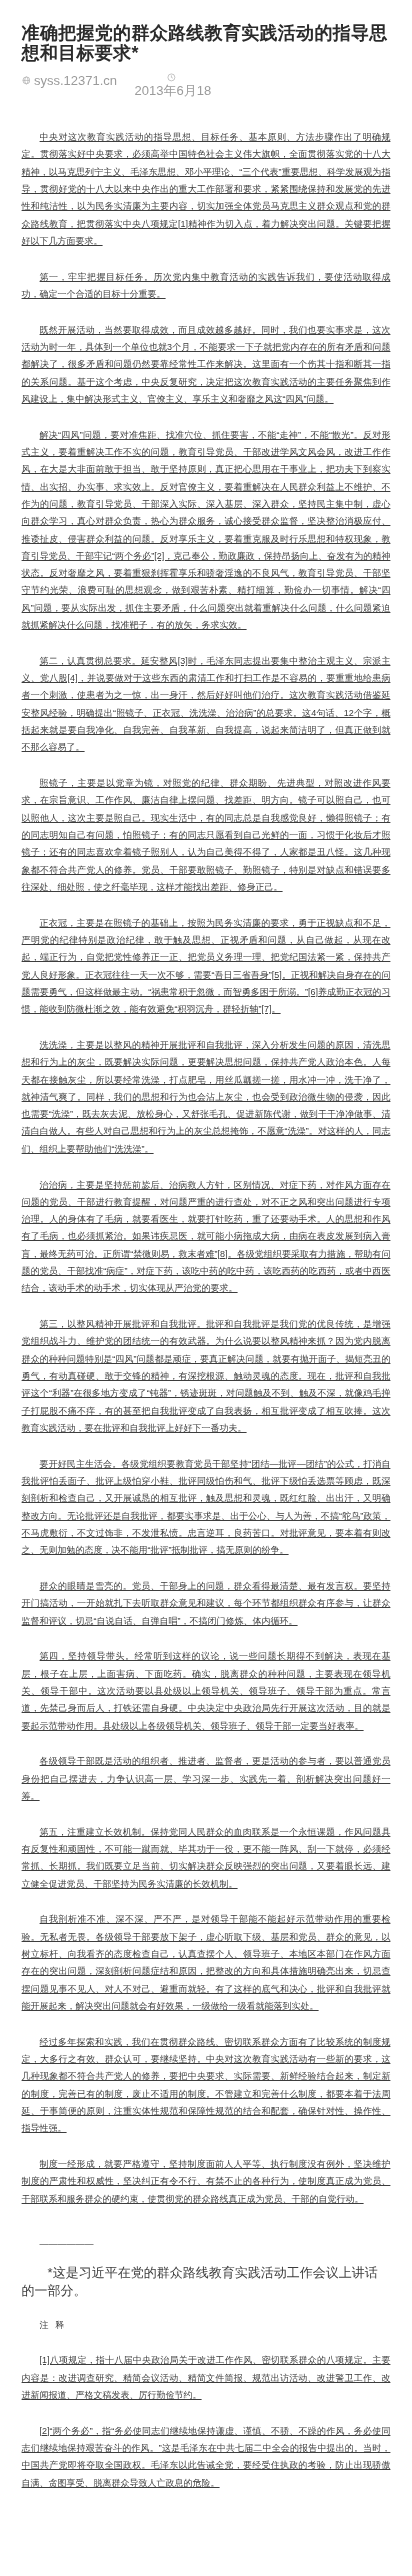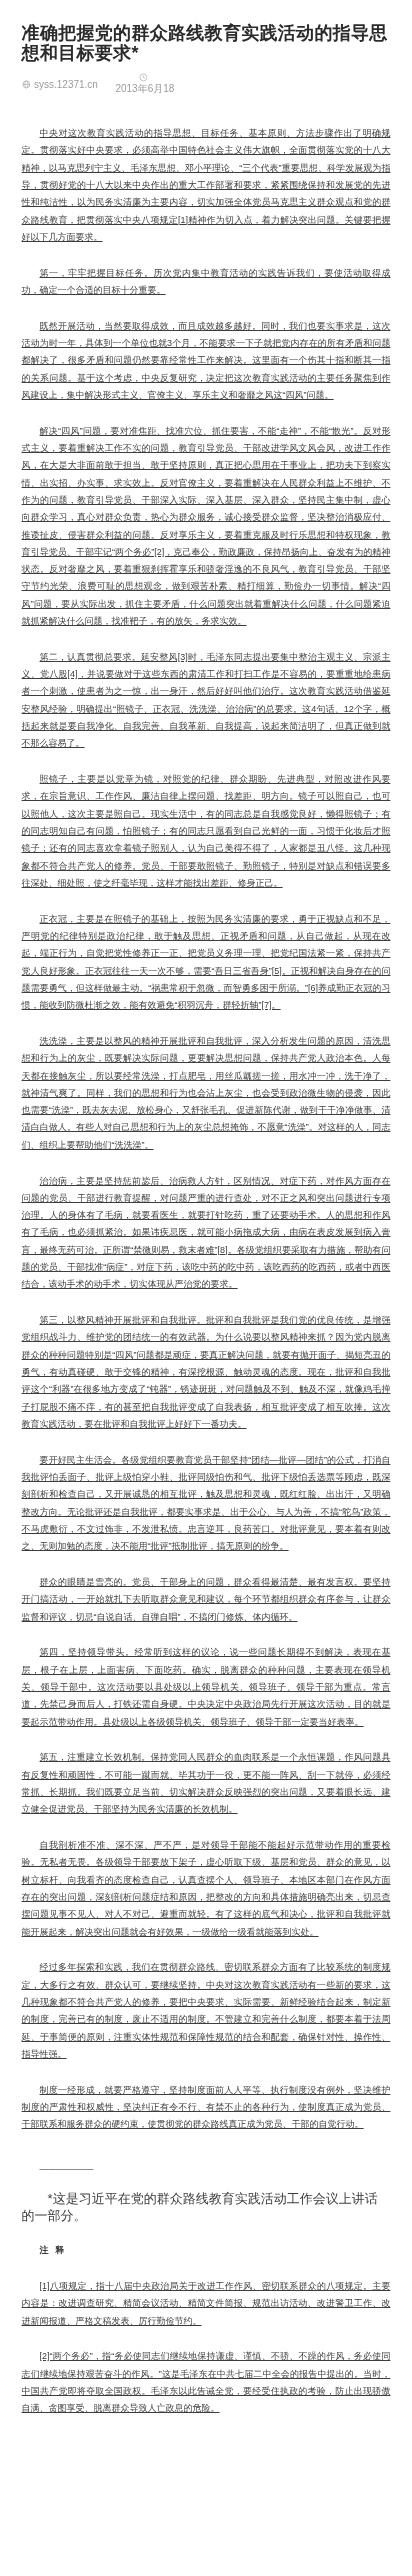--- a/index.html
+++ b/index.html
@@ -22,23 +22,23 @@
   h1.title {
     margin: 0 0 10.3px 0;
     font-size: 18px;
     line-height: 20px;
     font-weight: 700;
     color: #2b2b2b;
     letter-spacing: 0.3px;
   }
   .meta {
     display: flex;
-    align-items: center;
+    align-items: flex-start;
     color: #9b9b9b;
-    font-size: 10px;
+    font-size: 13px;
     margin: 0 0 29px 0;
   }
   .meta .icon {
     display: inline-flex;
     width: 8.8px;
     height: 8.8px;
     margin-right: 3.6px;
   }
   .meta .icon svg { width: 8.8px; height: 8.8px; }
   .meta .group { display: inline-flex; align-items: center; }
@@ -62,21 +62,21 @@
   p.attribution {
     font-size: 13px;
     line-height: 17.3px;
     color: #3d3d3d;
     text-indent: 2em;
     margin: 0 0 17.5px 0;
   }
   .notes-heading {
     font-size: 9px;
     line-height: 17.3px;
-    font-weight: 700;
+    font-weight: 400;
     color: #3d3d3d;
     text-indent: 2em;
     letter-spacing: 2.1px;
     margin: 0 0 18.5px 0;
   }
 </style>
 </head>
 <body>
 
 <div class="page">
@@ -113,20 +113,21 @@
         <p class="body-para">解决“四风”问题，要对准焦距、找准穴位、抓住要害，不能“走神”，不能“散光”。反对形式主义，要着重解决工作不实的问题，教育引导党员、干部改进学风文风会风，改进工作作风，在大是大非面前敢于担当、敢于坚持原则，真正把心思用在干事业上，把功夫下到察实情、出实招、办实事、求实效上。反对官僚主义，要着重解决在人民群众利益上不维护、不作为的问题，教育引导党员、干部深入实际、深入基层、深入群众，坚持民主集中制，虚心向群众学习，真心对群众负责，热心为群众服务，诚心接受群众监督，坚决整治消极应付、推诿扯皮、侵害群众利益的问题。反对享乐主义，要着重克服及时行乐思想和特权现象，教育引导党员、干部牢记“两个务必”[2]，克己奉公，勤政廉政，保持昂扬向上、奋发有为的精神状态。反对奢靡之风，要着重狠刹挥霍享乐和骄奢淫逸的不良风气，教育引导党员、干部坚守节约光荣、浪费可耻的思想观念，做到艰苦朴素、精打细算，勤俭办一切事情。解决“四风”问题，要从实际出发，抓住主要矛盾，什么问题突出就着重解决什么问题，什么问题紧迫就抓紧解决什么问题，找准靶子，有的放矢，务求实效。</p>
         <p class="body-para">第二，认真贯彻总要求。延安整风[3]时，毛泽东同志提出要集中整治主观主义、宗派主义、党八股[4]，并说要做对于这些东西的肃清工作和打扫工作是不容易的，要重重地给患病者一个刺激，使患者为之一惊，出一身汗，然后好好叫他们治疗。这次教育实践活动借鉴延安整风经验，明确提出“照镜子、正衣冠、洗洗澡、治治病”的总要求。这4句话、12个字，概括起来就是要自我净化、自我完善、自我革新、自我提高，说起来简洁明了，但真正做到就不那么容易了。</p>
         <p class="body-para">照镜子，主要是以党章为镜，对照党的纪律、群众期盼、先进典型，对照改进作风要求，在宗旨意识、工作作风、廉洁自律上摆问题、找差距、明方向。镜子可以照自己，也可以照他人，这次主要是照自己。现实生活中，有的同志总是自我感觉良好，懒得照镜子；有的同志明知自己有问题，怕照镜子；有的同志只愿看到自己光鲜的一面，习惯于化妆后才照镜子；还有的同志喜欢拿着镜子照别人，认为自己美得不得了，人家都是丑八怪。这几种现象都不符合共产党人的修养。党员、干部要敢照镜子、勤照镜子，特别是对缺点和错误要多往深处、细处照，使之纤毫毕现，这样才能找出差距、修身正己。</p>
         <p class="body-para">正衣冠，主要是在照镜子的基础上，按照为民务实清廉的要求，勇于正视缺点和不足，严明党的纪律特别是政治纪律，敢于触及思想、正视矛盾和问题，从自己做起，从现在改起，端正行为，自觉把党性修养正一正、把党员义务理一理、把党纪国法紧一紧，保持共产党人良好形象。正衣冠往往一天一次不够，需要“吾日三省吾身”[5]。正视和解决自身存在的问题需要勇气，但这样做最主动。“祸患常积于忽微，而智勇多困于所溺。”[6]养成勤正衣冠的习惯，能收到防微杜渐之效，能有效避免“积羽沉舟，群轻折轴”[7]。</p>
         <p class="body-para">洗洗澡，主要是以整风的精神开展批评和自我批评，深入分析发生问题的原因，清洗思想和行为上的灰尘，既要解决实际问题，更要解决思想问题，保持共产党人政治本色。人每天都在接触灰尘，所以要经常洗澡，打点肥皂，用丝瓜瓤搓一搓，用水冲一冲，洗干净了，就神清气爽了。同样，我们的思想和行为也会沾上灰尘，也会受到政治微生物的侵袭，因此也需要“洗澡”，既去灰去泥、放松身心，又舒张毛孔、促进新陈代谢，做到干干净净做事、清清白白做人。有些人对自己思想和行为上的灰尘总想掩饰，不愿意“洗澡”。对这样的人，同志们、组织上要帮助他们“洗洗澡”。</p>
         <p class="body-para">治治病，主要是坚持惩前毖后、治病救人方针，区别情况、对症下药，对作风方面存在问题的党员、干部进行教育提醒，对问题严重的进行查处，对不正之风和突出问题进行专项治理。人的身体有了毛病，就要看医生，就要打针吃药，重了还要动手术。人的思想和作风有了毛病，也必须抓紧治。如果讳疾忌医，就可能小病拖成大病，由病在表皮发展到病入膏肓，最终无药可治。正所谓“禁微则易，救末者难”[8]。各级党组织要采取有力措施，帮助有问题的党员、干部找准“病症”，对症下药，该吃中药的吃中药，该吃西药的吃西药，或者中西医结合，该动手术的动手术，切实体现从严治党的要求。</p>
         <p class="body-para">第三，以整风精神开展批评和自我批评。批评和自我批评是我们党的优良传统，是增强党组织战斗力、维护党的团结统一的有效武器。为什么说要以整风精神来抓？因为党内脱离群众的种种问题特别是“四风”问题都是顽症，要真正解决问题，就要有抛开面子、揭短亮丑的勇气，有动真碰硬、敢于交锋的精神，有深挖根源、触动灵魂的态度。现在，批评和自我批评这个“利器”在很多地方变成了“钝器”，锈迹斑斑，对问题触及不到、触及不深，就像鸡毛掸子打屁股不痛不痒，有的甚至把自我批评变成了自我表扬，相互批评变成了相互吹捧。这次教育实践活动，要在批评和自我批评上好好下一番功夫。</p>
         <p class="body-para">要开好民主生活会。各级党组织要教育党员干部坚持“团结—批评—团结”的公式，打消自我批评怕丢面子、批评上级怕穿小鞋、批评同级怕伤和气、批评下级怕丢选票等顾虑，既深刻剖析和检查自己，又开展诚恳的相互批评，触及思想和灵魂，既红红脸、出出汗，又明确整改方向。无论批评还是自我批评，都要实事求是、出于公心、与人为善，不搞“鸵鸟”政策，不马虎敷衍，不文过饰非，不发泄私愤。忠言逆耳，良药苦口。对批评意见，要本着有则改之、无则加勉的态度，决不能用“批评”抵制批评，搞无原则的纷争。</p>
         <p class="body-para">群众的眼睛是雪亮的。党员、干部身上的问题，群众看得最清楚、最有发言权。要坚持开门搞活动，一开始就扎下去听取群众意见和建议，每个环节都组织群众有序参与，让群众监督和评议，切忌“自说自话、自弹自唱”，不搞闭门修炼、体内循环。</p>
         <p class="body-para">第四，坚持领导带头。经常听到这样的议论，说一些问题长期得不到解决，表现在基层，根子在上层，上面害病、下面吃药。确实，脱离群众的种种问题，主要表现在领导机关、领导干部中。这次活动要以县处级以上领导机关、领导班子、领导干部为重点。常言道，先禁己身而后人，打铁还需自身硬。中央决定中央政治局先行开展这次活动，目的就是要起示范带动作用。县处级以上各级领导机关、领导班子、领导干部一定要当好表率。</p>
+        <p class="body-para">各级领导干部既是活动的组织者、推进者、监督者，更是活动的参与者，要以普通党员身份把自己摆进去，力争认识高一层、学习深一步、实践先一着、剖析解决突出问题好一筹。</p>
         <p class="body-para">第五，注重建立长效机制。保持党同人民群众的血肉联系是一个永恒课题，作风问题具有反复性和顽固性，不可能一蹴而就、毕其功于一役，更不能一阵风、刮一下就停，必须经常抓、长期抓。我们既要立足当前、切实解决群众反映强烈的突出问题，又要着眼长远、建立健全促进党员、干部坚持为民务实清廉的长效机制。</p>
         <p class="body-para">自我剖析准不准、深不深、严不严，是对领导干部能不能起好示范带动作用的重要检验。无私者无畏。各级领导干部要放下架子，虚心听取下级、基层和党员、群众的意见，以树立标杆、向我看齐的态度检查自己，认真查摆个人、领导班子、本地区本部门在作风方面存在的突出问题，深刻剖析问题症结和原因，把整改的方向和具体措施明确亮出来，切忌查摆问题见事不见人、对人不对己、避重而就轻。有了这样的底气和决心，批评和自我批评就能开展起来，解决突出问题就会有好效果，一级做给一级看就能落到实处。</p>
         <p class="body-para">经过多年探索和实践，我们在贯彻群众路线、密切联系群众方面有了比较系统的制度规定，大多行之有效、群众认可，要继续坚持。中央对这次教育实践活动有一些新的要求，这几种现象都不符合共产党人的修养，要把中央要求、实际需要、新鲜经验结合起来，制定新的制度，完善已有的制度，废止不适用的制度。不管建立和完善什么制度，都要本着于法周延、于事简便的原则，注重实体性规范和保障性规范的结合和配套，确保针对性、操作性、指导性强。</p>
         <p class="body-para">制度一经形成，就要严格遵守，坚持制度面前人人平等、执行制度没有例外，坚决维护制度的严肃性和权威性，坚决纠正有令不行、有禁不止的各种行为，使制度真正成为党员、干部联系和服务群众的硬约束，使贯彻党的群众路线真正成为党员、干部的自觉行动。</p>
       </div>
 
     <p class="separator">——————</p>
 
     <p class="attribution">*这是习近平在党的群众路线教育实践活动工作会议上讲话的一部分。</p>
 

